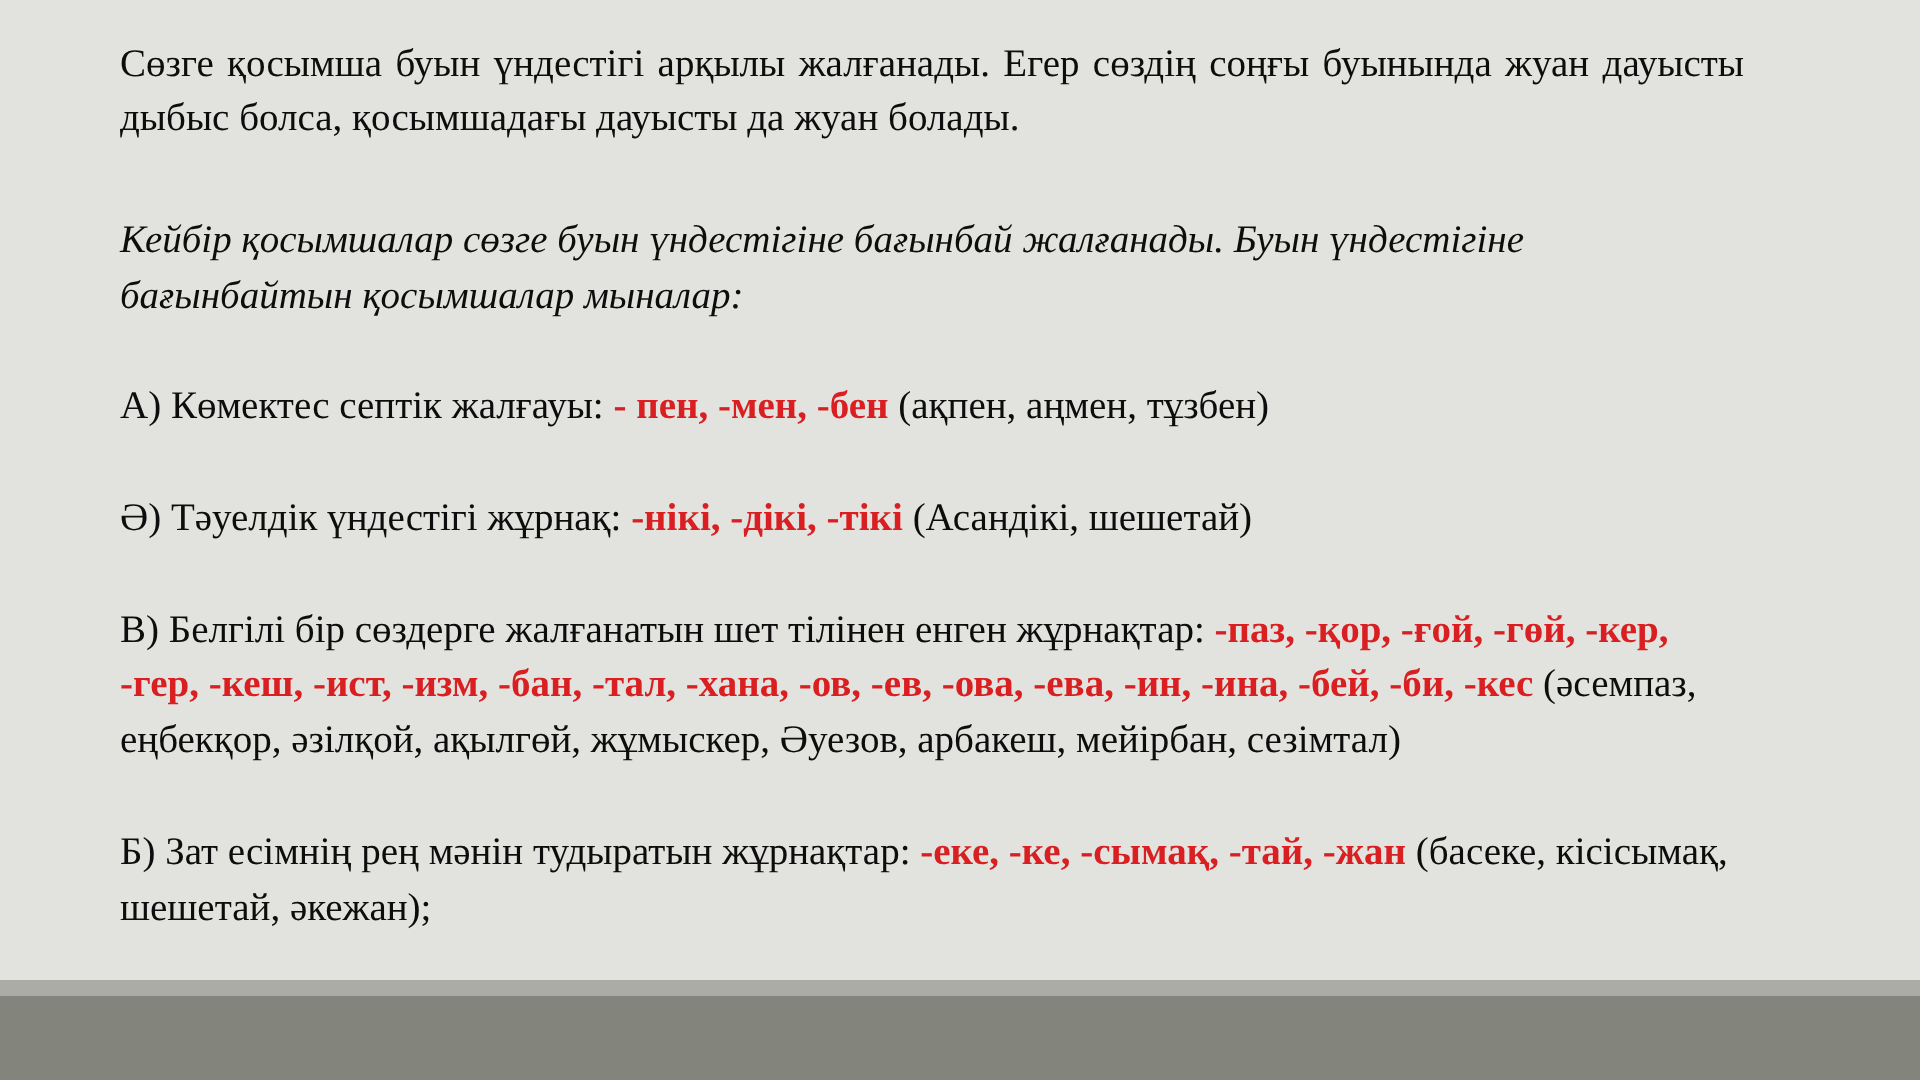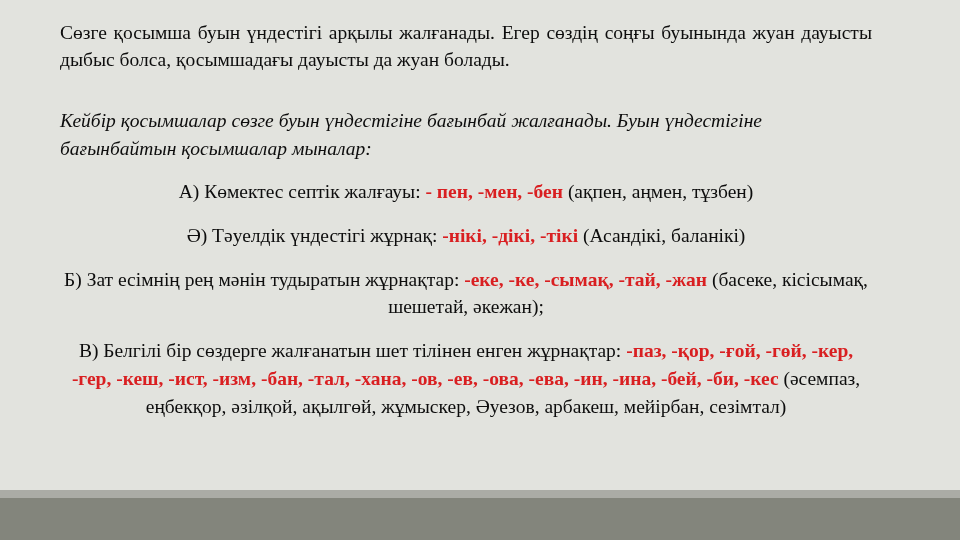--- a/index.html
+++ b/index.html
@@ -42,24 +42,23 @@
   .spacer-lg {
     height: 34px;
   }
   .para-lead {
     margin-top: 0;
     font-size: 19.5px;
     line-height: 1.42;
     font-style: italic;
   }
   .item {
-    margin-top: 16px;
+    margin-top: 28px;
     font-size: 19.5px;
     line-height: 1.42;
-    text-align: center;
   }
   .hl {
     color: #d91f21;
     font-weight: bold;
   }
   .footer-band-light {
     position: absolute;
     left: 0;
     top: 490px;
     width: 960px;
@@ -86,29 +85,29 @@
 
     <div class="spacer-lg"></div>
 
     <p class="para-lead">Кейбір қосымшалар сөзге буын үндестігіне бағынбай жалғанады.  Буын үндестігіне бағынбайтын қосымшалар мыналар:</p>
 
     <p class="item">
       <span>А) Көмектес септік жалғауы: </span><span class="hl">- пен, -мен, -бен</span><span> (ақпен, аңмен, тұзбен)</span>
     </p>
 
     <p class="item">
-      <span>Ә) Тәуелдік үндестігі жұрнақ: </span><span class="hl">-нікі, -дікі, -тікі</span><span> (Асандікі, баланікі)</span>
+      <span>Ә) Тәуелдік үндестігі жұрнақ: </span><span class="hl">-нікі, -дікі, -тікі</span><span> (Асандікі, шешетай)</span>
+    </p>
+
+    <p class="item">
+      <span>В) Белгілі бір сөздерге жалғанатын шет тілінен енген жұрнақтар: </span><span class="hl">-паз, -қор, -ғой, -гөй, -кер, -гер, -кеш, -ист, -изм, -бан, -тал, -хана, -ов, -ев, -ова, -ева, -ин, -ина, -бей, -би, -кес</span><span> (әсемпаз, еңбекқор, әзілқой, ақылгөй, жұмыскер, Әуезов, арбакеш, мейірбан, сезімтал)</span>
     </p>
 
     <p class="item">
       <span>Б) Зат есімнің рең мәнін тудыратын жұрнақтар: </span><span class="hl">-еке, -ке, -сымақ, -тай, -жан</span><span> (басеке, кісісымақ, шешетай, әкежан);</span>
-    </p>
-
-    <p class="item">
-      <span>В) Белгілі бір сөздерге жалғанатын шет тілінен енген жұрнақтар: </span><span class="hl">-паз, -қор, -ғой, -гөй, -кер, -гер, -кеш, -ист, -изм, -бан, -тал, -хана, -ов, -ев, -ова, -ева, -ин, -ина, -бей, -би, -кес</span><span> (әсемпаз, еңбекқор, әзілқой, ақылгөй, жұмыскер, Әуезов, арбакеш, мейірбан, сезімтал)</span>
     </p>
 
   </div>
 
   <div class="footer-band-light"></div>
   <div class="footer-band-dark"></div>
 
 </div>
 
 </body></html>

